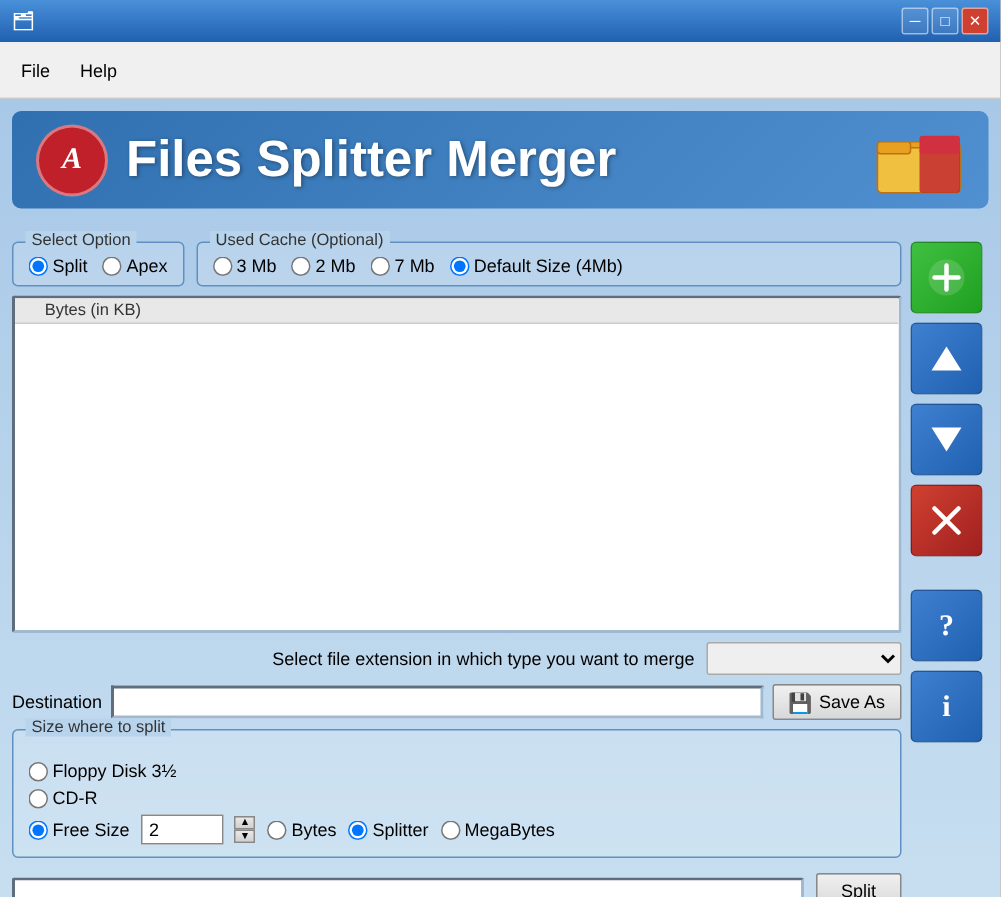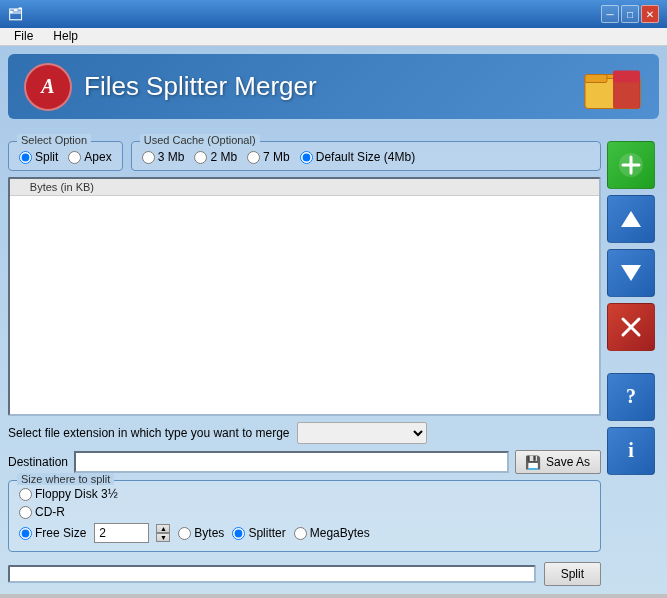--- a/index.html
+++ b/index.html
@@ -45,23 +45,23 @@
       font-size: 10px;
       cursor: pointer;
       color: white;
       background: rgba(255,255,255,0.1);
     }
     .title-btn.close { background: #d04030; }
 
     
     .menu-bar {
       background: #f0f0f0;
-      height: 18px;
-      display: flex;
-      align-items: flex-end;
+      height: 38px;
+      display: flex;
+      align-items: center;
       padding: 0 4px;
       border-bottom: 1px solid #ccc;
     }
     .menu-item {
       padding: 2px 10px;
       cursor: pointer;
       font-size: 12px;
     }
 
     
@@ -94,22 +94,22 @@
       justify-content: center;
       color: white;
       font-size: 20px;
       font-style: italic;
       font-weight: bold;
       margin-right: 12px;
       border: 2px solid rgba(255,255,255,0.4);
     }
     .header-title {
       color: white;
-      font-size: 26px;
-      font-weight: normal;
+      font-size: 34px;
+      font-weight: bold;
       text-shadow: 1px 1px 3px rgba(0,0,0,0.4);
     }
     .header-icon {
       position: absolute;
       right: 16px;
       top: 50%;
       transform: translateY(-50%);
     }
 
     
@@ -197,20 +197,21 @@
       overflow-y: auto;
       background: white;
     }
 
     
     .extension-row {
       display: flex;
       align-items: center;
       gap: 8px;
       font-size: 12px;
+      justify-content: flex-end;
     }
     .extension-select {
       flex: 0 0 130px;
       padding: 2px;
       border: 1px solid #aaa;
       border-radius: 2px;
       font-size: 12px;
     }
 
     
@@ -239,21 +240,21 @@
       gap: 4px;
       font-size: 12px;
       white-space: nowrap;
     }
 
     
     .size-group {
       border: 1px solid #6090c0;
       border-radius: 4px;
       background: rgba(255,255,255,0.15);
-      padding: 6px 10px 8px;
+      padding: 20px 10px 8px;
       position: relative;
     }
     .size-group-title {
       position: absolute;
       top: -8px;
       left: 8px;
       background: #b8d4ec;
       padding: 0 4px;
       font-size: 11px;
       color: #333;

